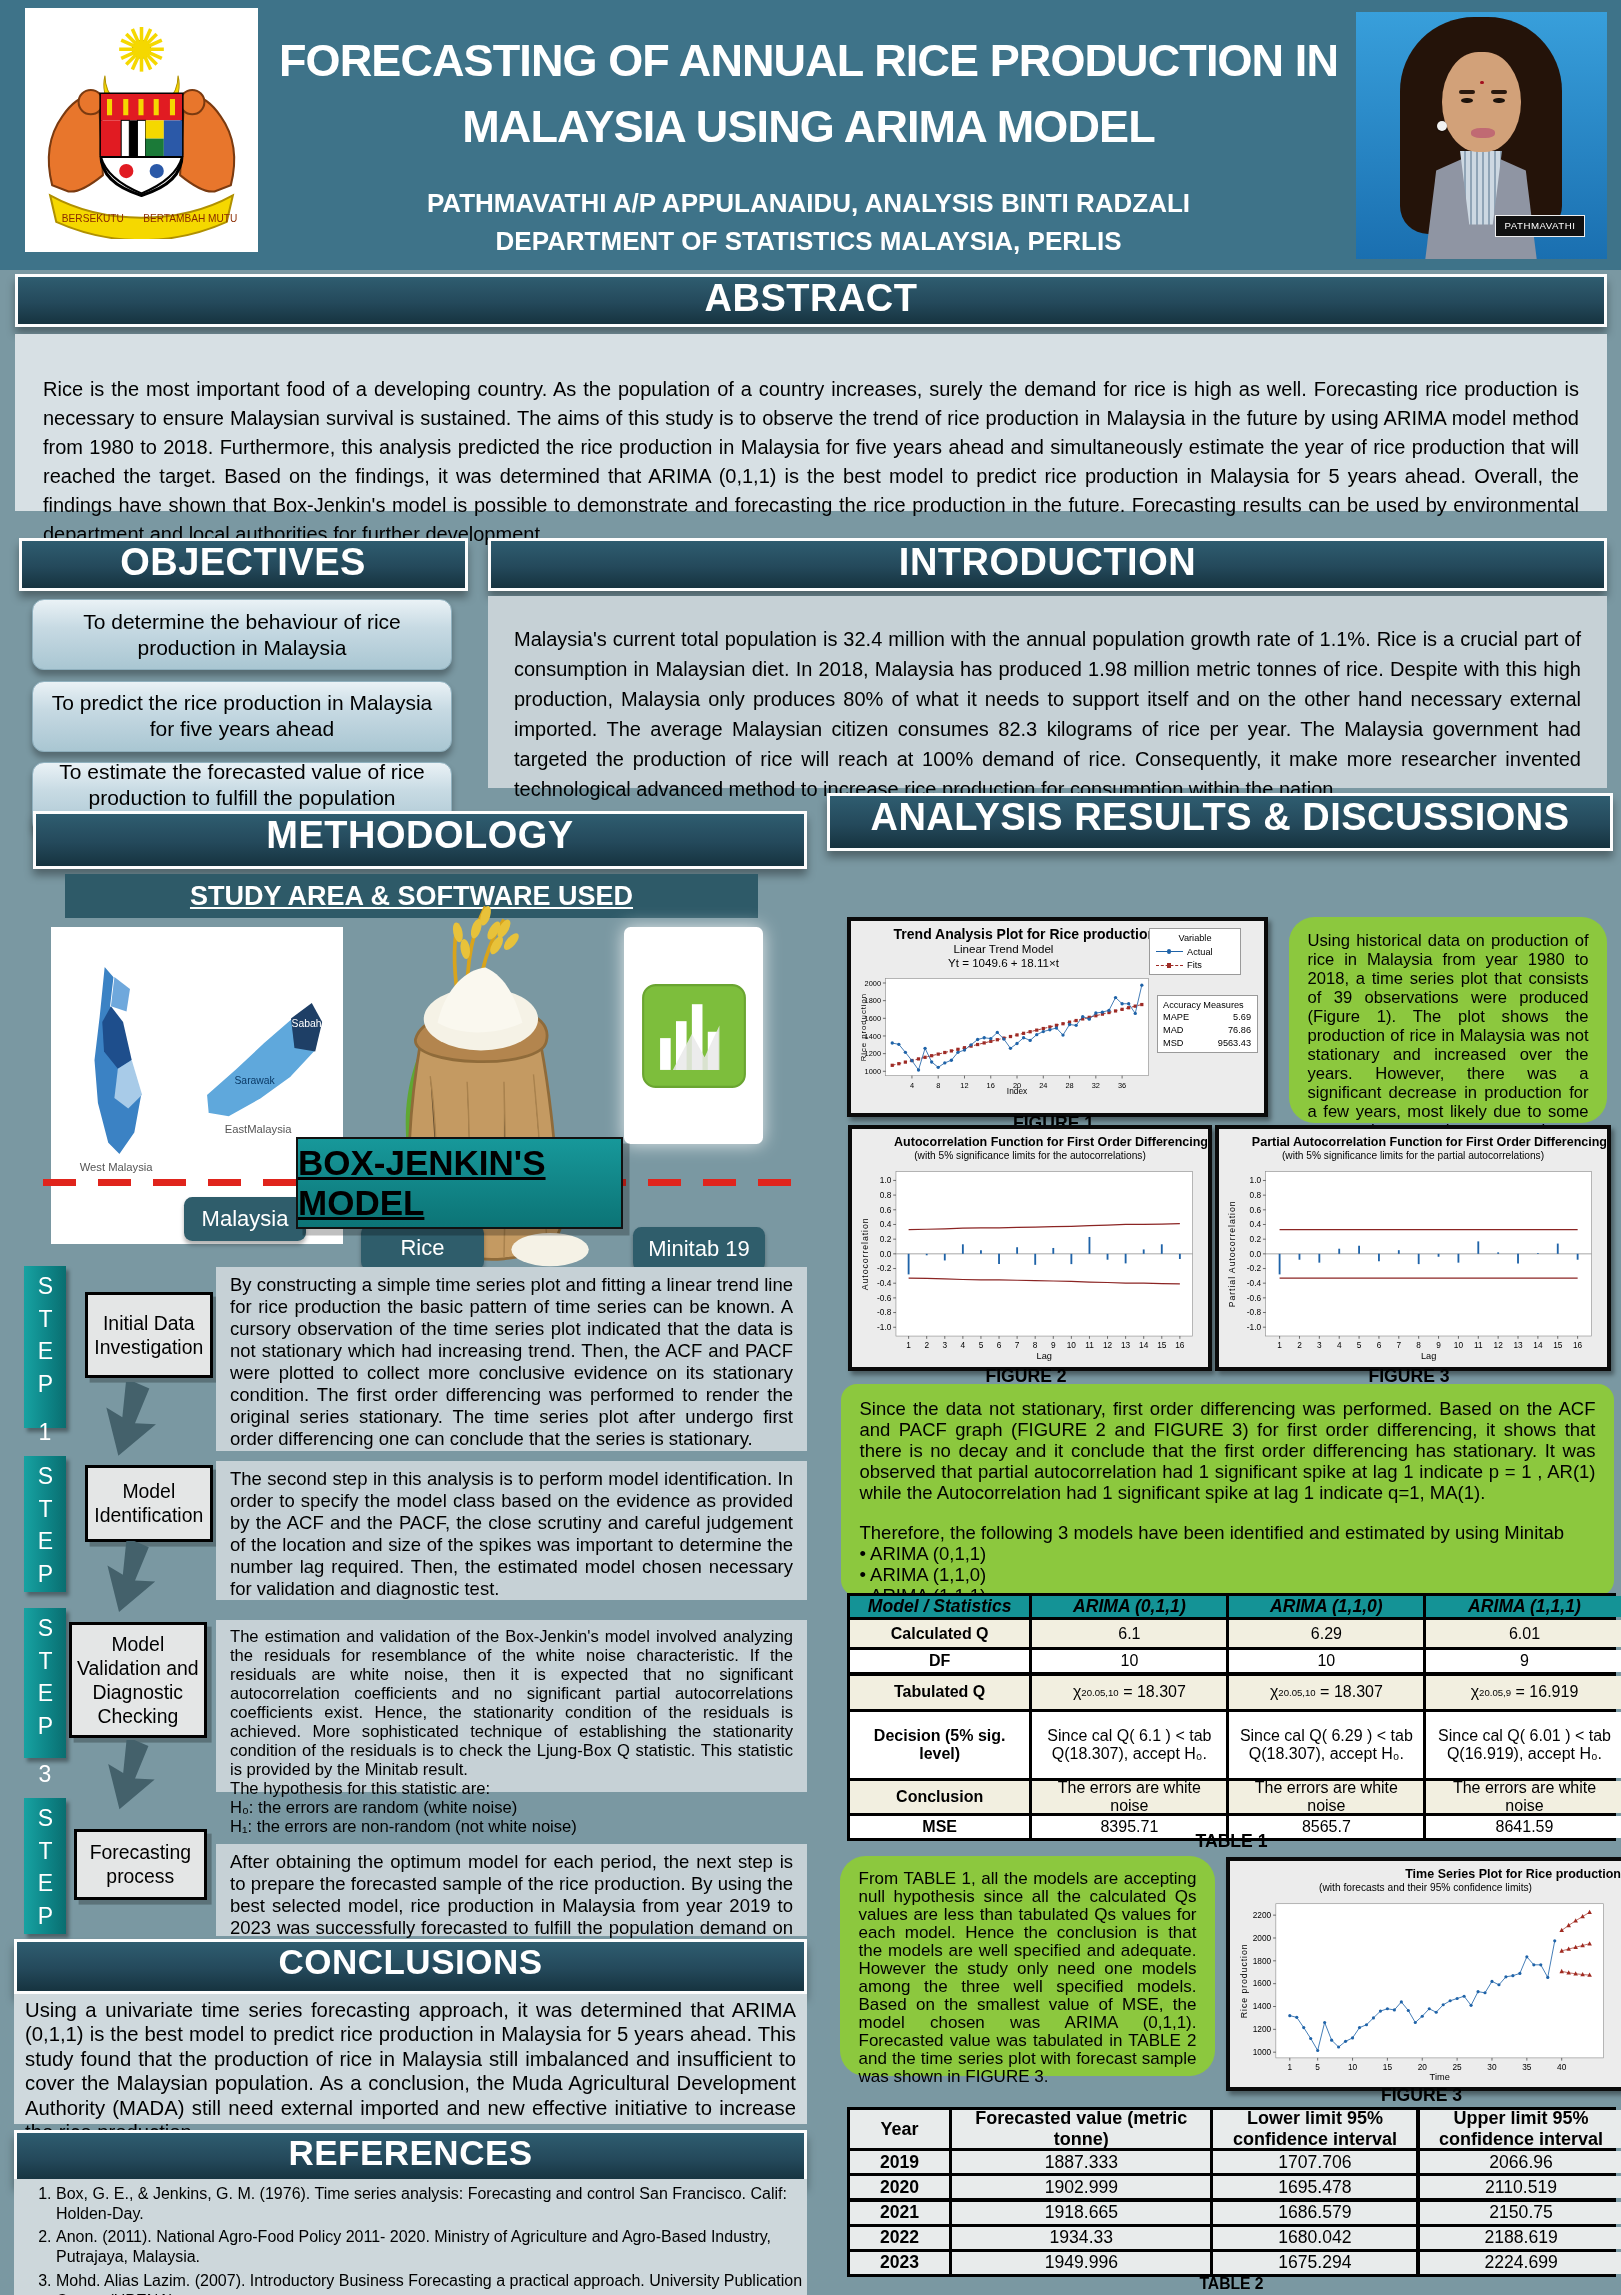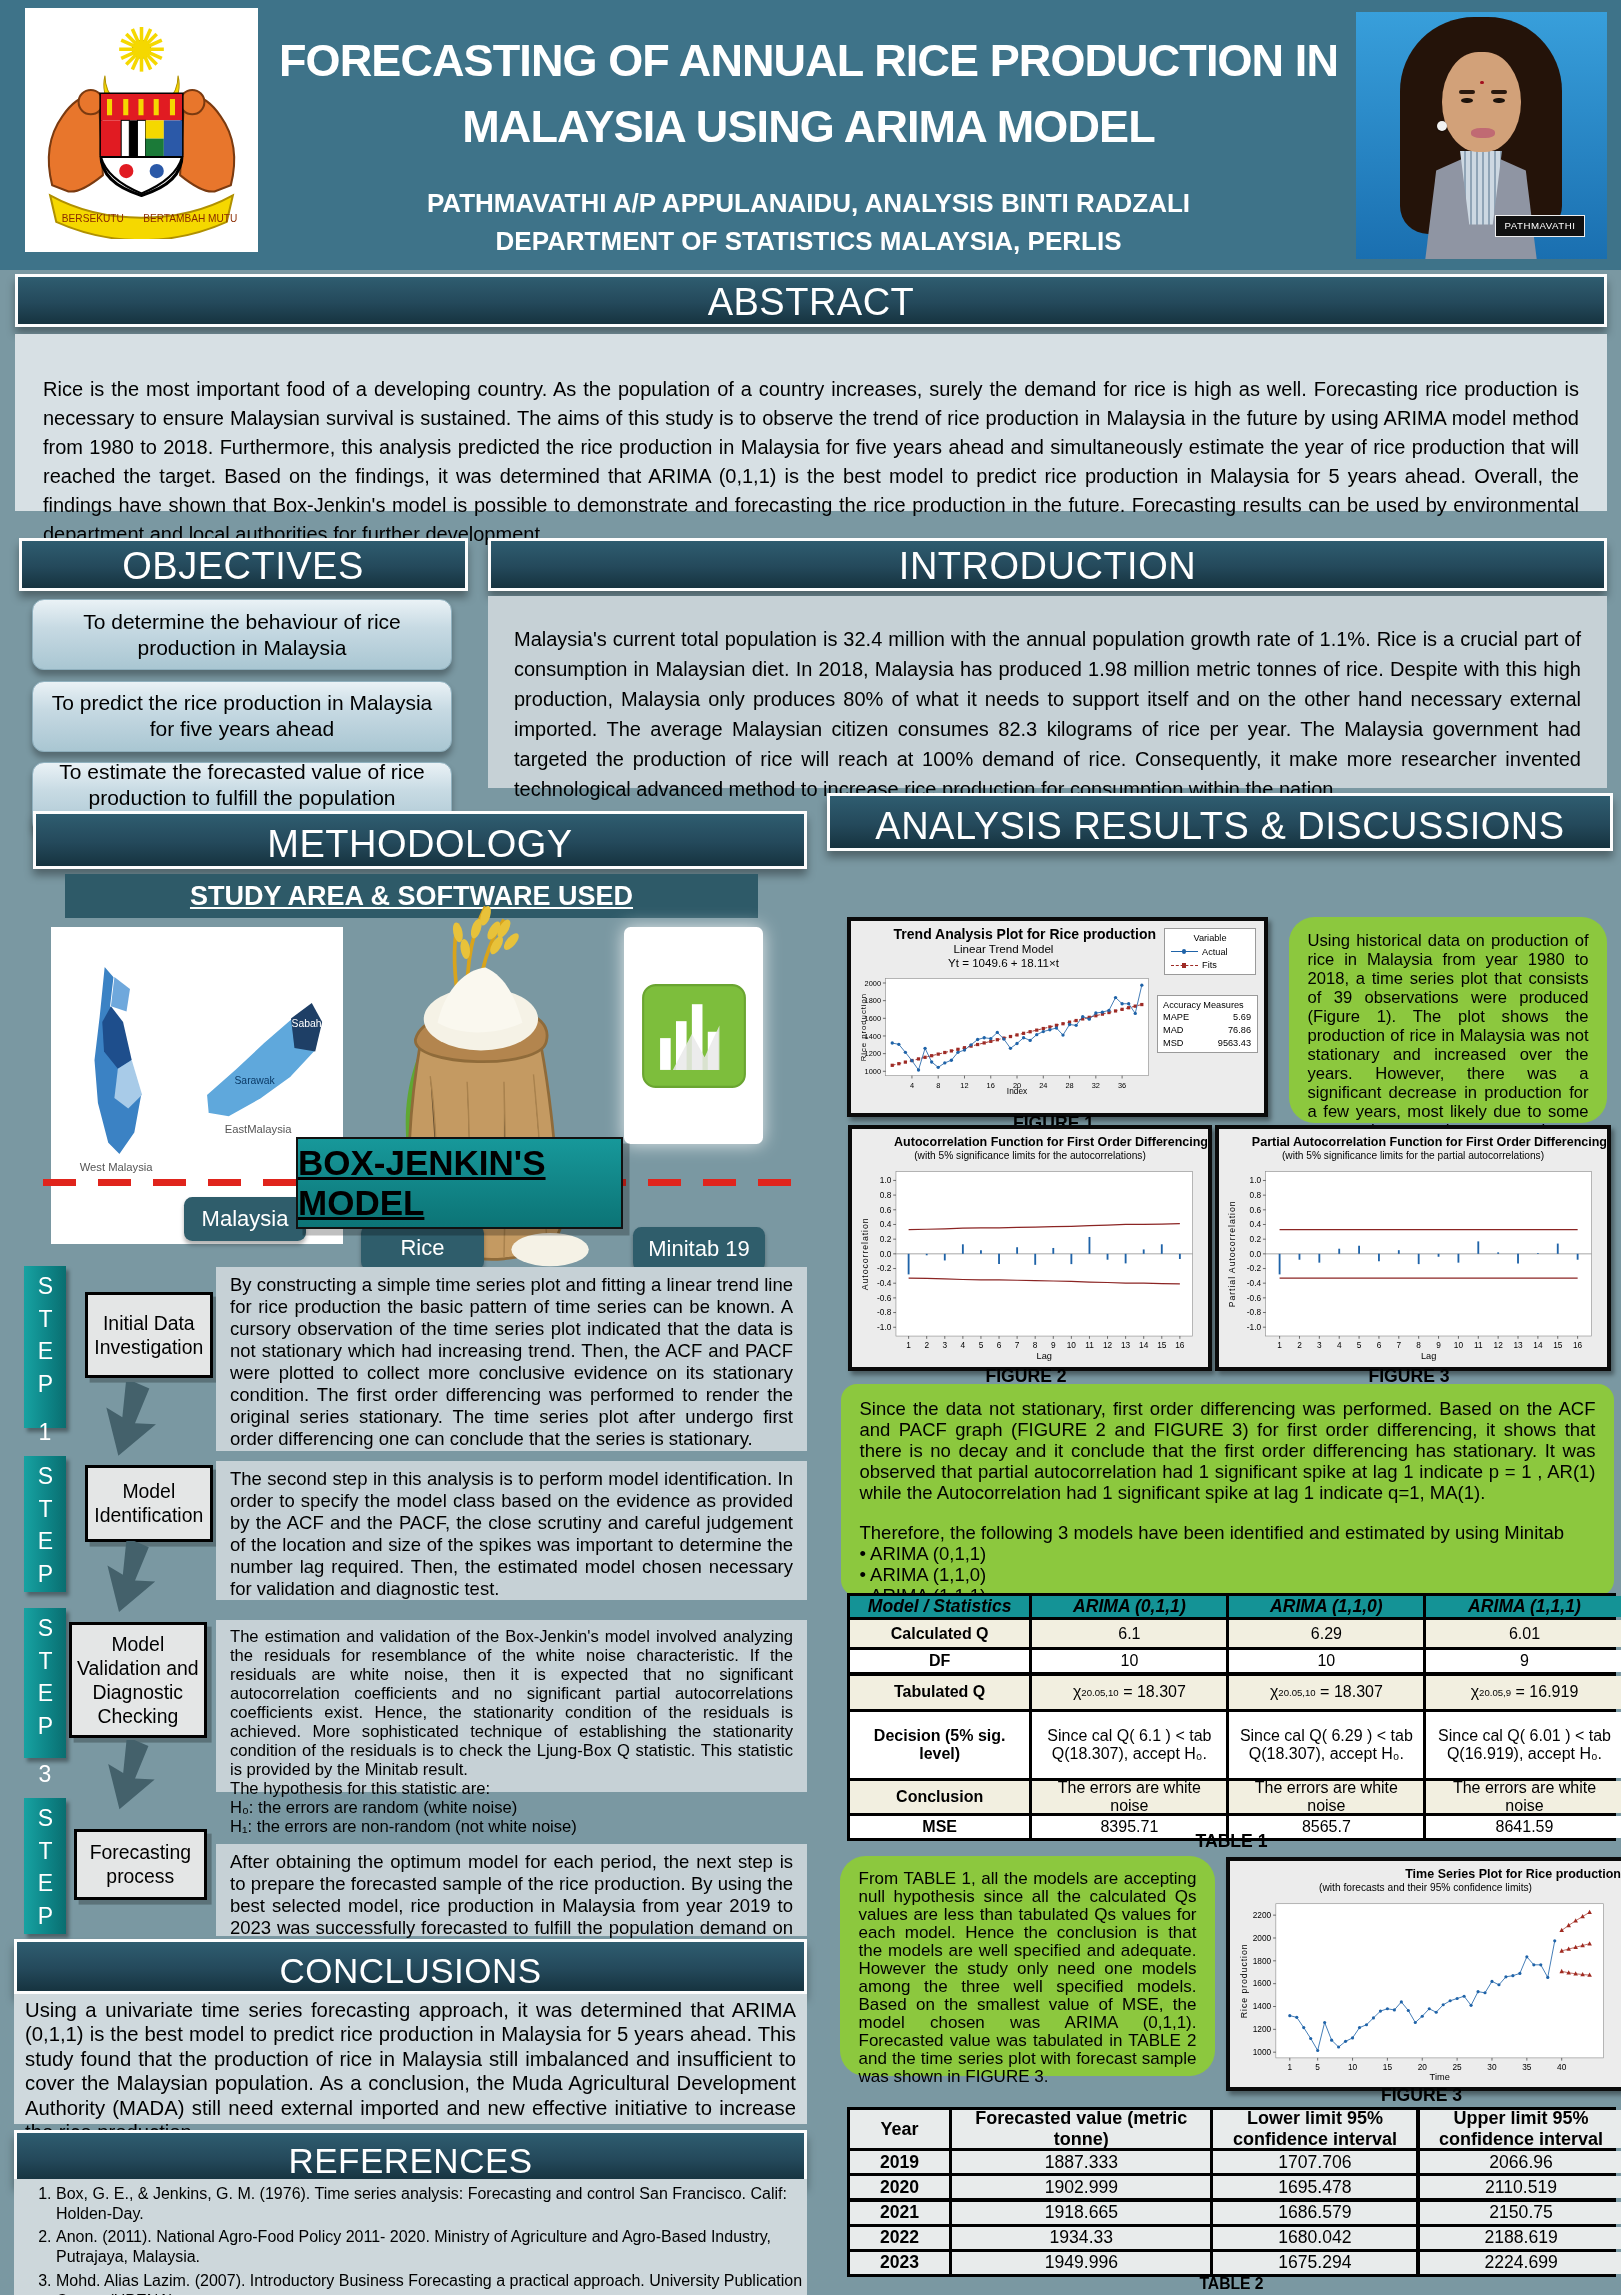--- a/index.html
+++ b/index.html
@@ -7,21 +7,21 @@
   .poster{position:relative;width:1621px;height:2295px;background:#7A98A2;overflow:hidden;}
   .abs{position:absolute;}
   
   .banner{left:0;top:0;width:1621px;height:270px;background:#3E7389;}
   .logobox{left:25.4px;top:8.3px;width:233px;height:244px;background:#ffffff;display:flex;align-items:center;justify-content:center;}
   .title-wrap{left:277px;top:28px;width:1063px;text-align:center;color:#fff;}
   .title-line{font-size:45px;font-weight:700;letter-spacing:-0.9px;line-height:66px;}
   .authors{left:277px;top:184px;width:1063px;text-align:center;color:#fff;font-weight:700;font-size:26px;line-height:38px;}
   .photo{left:1356px;top:11.6px;width:251px;height:247px;background:linear-gradient(180deg,#389fdb,#1a6fb0);overflow:hidden;}
   
-  .bar{background:linear-gradient(180deg,#2F5D70 0%,#24495B 55%,#16333F 100%);border:3.2px solid #fdfdfd;box-shadow:0 6.5px 8.3px rgba(0,0,0,.35);display:flex;align-items:flex-end;justify-content:center;color:#fff;font-weight:400;font-size:38px;letter-spacing:0.5px;}
+  .bar{background:linear-gradient(180deg,#2F5D70 0%,#24495B 55%,#16333F 100%);border:3.2px solid #fdfdfd;box-shadow:0 6.5px 8.3px rgba(0,0,0,.35);display:flex;align-items:flex-start;justify-content:center;color:#fff;font-weight:700;font-size:38px;letter-spacing:0.5px;}
   .panel{background:#D7E0E4;color:#000;}
   .jtext{text-align:justify;}
   .bar2{background:#2E5A68;display:flex;align-items:center;justify-content:center;color:#fff;font-weight:700;font-size:27px;}
   .imglabel{background:#2F5D6B;color:#fff;display:flex;align-items:center;justify-content:center;font-size:22px;border-radius:8.3px;box-shadow:0 3.7px 4.6px rgba(0,0,0,.3);}
   .whitebox{background:#fff;display:flex;align-items:center;justify-content:center;}
   
   .reddash{height:7.4px;background:repeating-linear-gradient(90deg,#E0241C 0 33px,rgba(0,0,0,0) 33px 55px);}
   .bjbox{background:linear-gradient(180deg,#17989A,#0C7476);border:2.3px solid #111;box-shadow:6.5px 6.5px 0 rgba(0,0,0,.25);display:flex;align-items:center;justify-content:center;color:#000;font-weight:700;font-size:35px;text-decoration:underline;}
   .stepbar{background:linear-gradient(90deg,#17A2A2 0%,#0D8385 60%,#0A6E70 100%);box-shadow:2.8px 3.7px 3.7px rgba(0,0,0,.35);color:#fff;display:flex;flex-direction:column;align-items:center;padding-top:7.4px;}
   .step-word{writing-mode:vertical-lr;text-orientation:upright;font-size:23px;font-weight:400;letter-spacing:6.5px;}
@@ -412,21 +412,21 @@
         <circle cx="502.2" cy="99.81818181818183" r="3.6" fill="#1F63A8"></circle>
         <circle cx="516.4000000000001" cy="86.45454545454544" r="3.6" fill="#1F63A8"></circle>
         <circle cx="530.5999999999999" cy="84.54545454545453" r="3.6" fill="#1F63A8"></circle>
         <circle cx="544.8" cy="80.72727272727272" r="3.6" fill="#1F63A8"></circle>
         <circle cx="559" cy="53.04545454545453" r="3.6" fill="#1F63A8"></circle>
         <circle cx="573.2" cy="66.4090909090909" r="3.6" fill="#1F63A8"></circle>
         <circle cx="587.4" cy="66.4090909090909" r="3.6" fill="#1F63A8"></circle>
         <circle cx="601.6" cy="87.4090909090909" r="3.6" fill="#1F63A8"></circle>
         <circle cx="615.8" cy="26.31818181818184" r="3.6" fill="#1F63A8"></circle>
       </svg>
-    <div class="legendbox" style="right:8px;top:7.4px;width:79px;">
+    <div class="legendbox" style="right:23px;top:7.4px;width:79px;">
       <div style="text-align:center;">Variable</div>
       <div class="lrow">
           <span class="lswatch"></span>
           <span>Actual</span>
         </div>
       <div class="lrow">
           <span class="lswatch fits"></span>
           <span>Fits</span>
         </div>
     </div>

